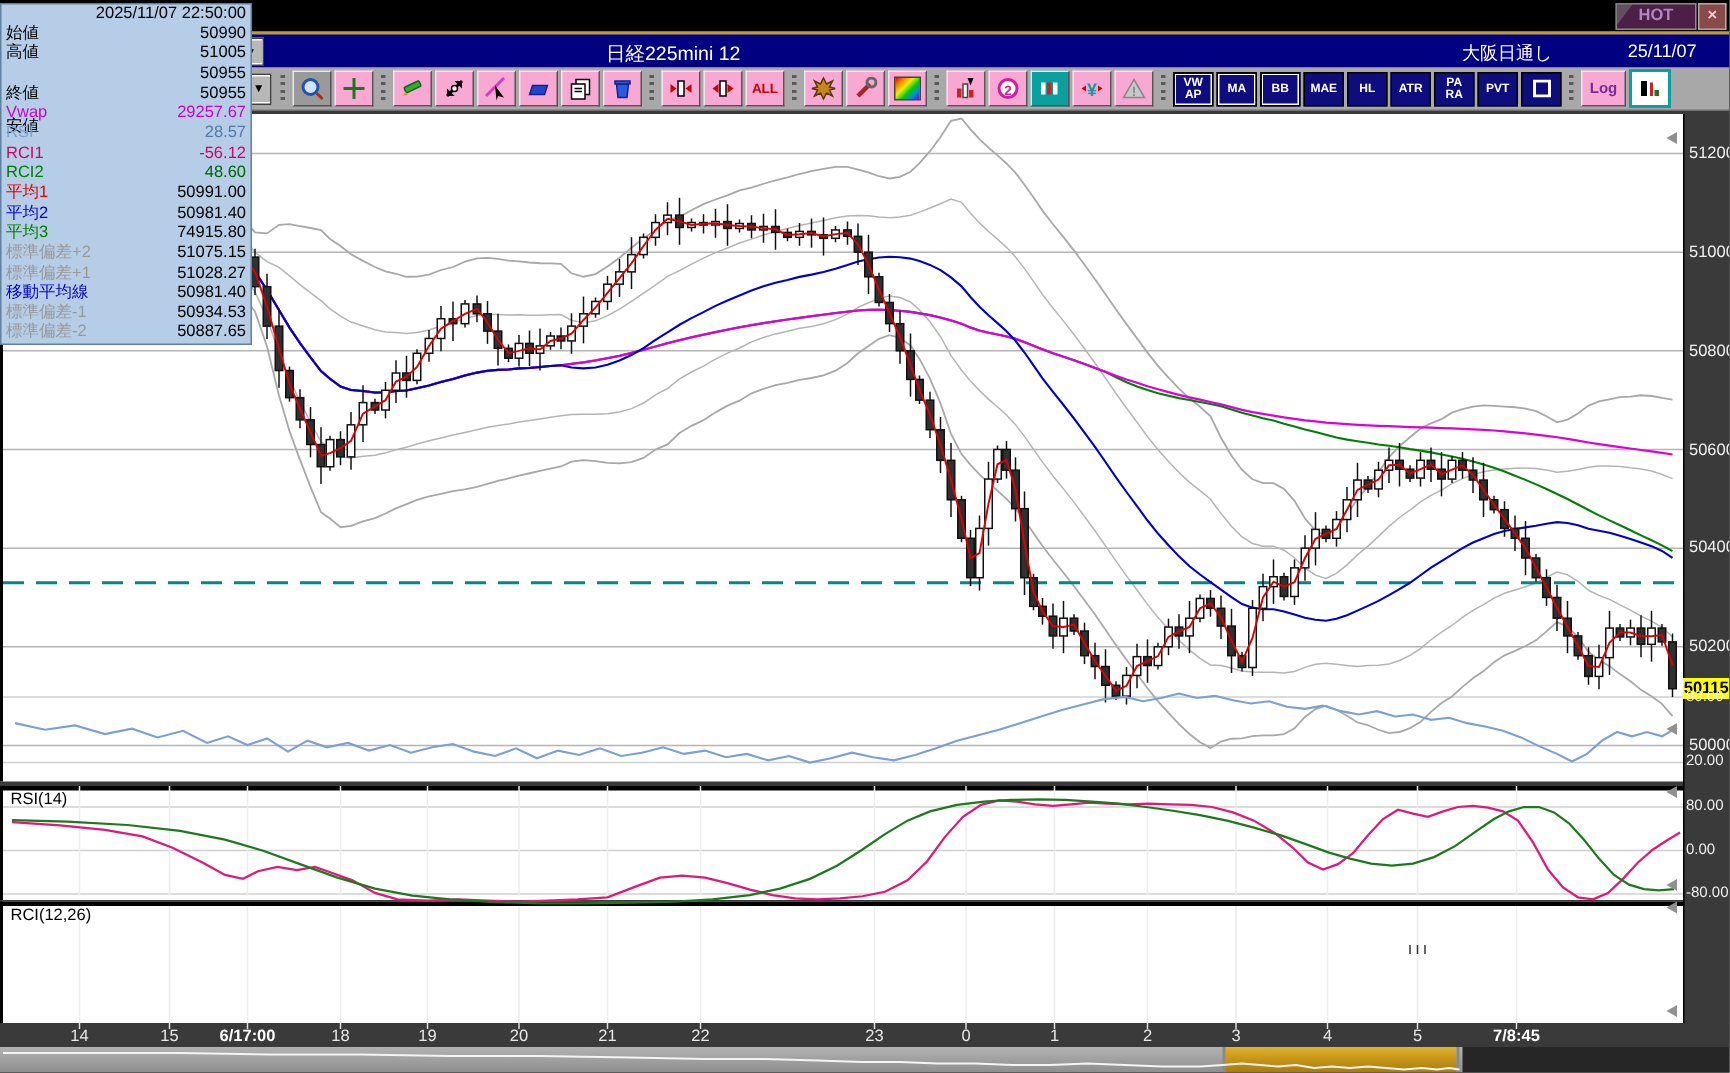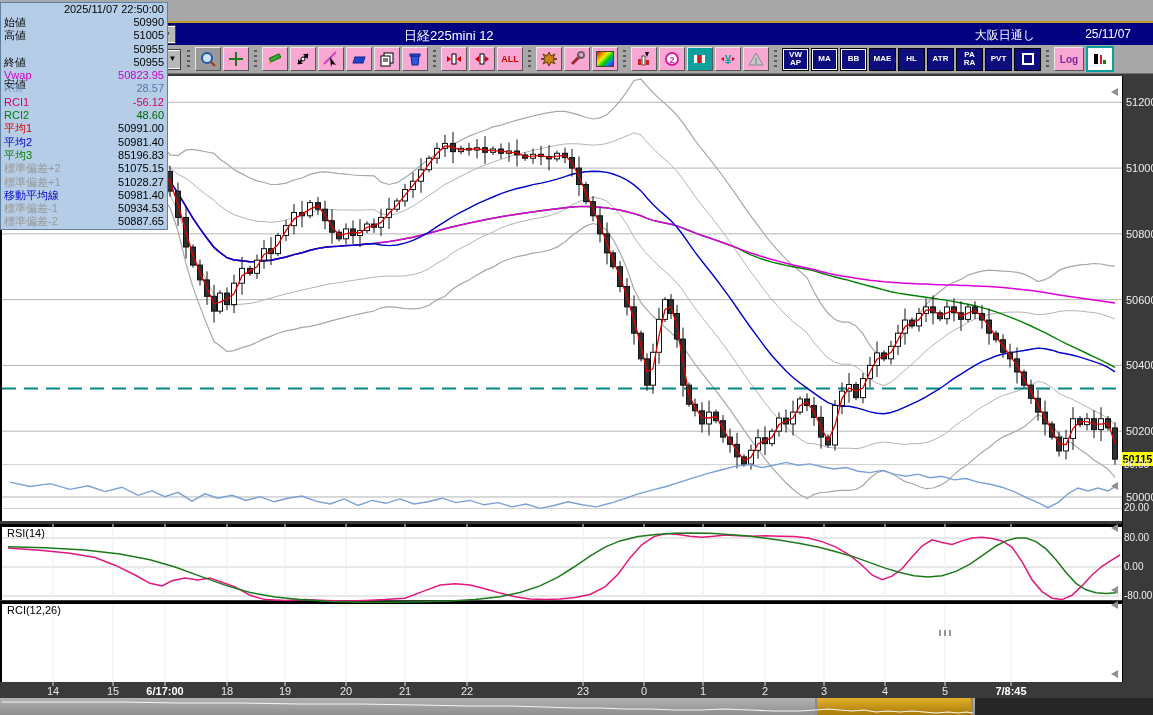--- a/index.html
+++ b/index.html
@@ -65,20 +65,31 @@
   .qrow{display:flex;justify-content:space-between;height:13.3px;line-height:13.3px;padding:0 3px;white-space:nowrap;}
   .qrow .qv{font-family:"Liberation Sans",sans-serif;}
   
   .ico{display:block;}
 </style>
 </head>
 <body>
 
 <div id="app">
 
+  <div id="titlebar">
+    <span id="app-icon">
+      <i style="left:2px;height:7px;background:#e8d020;"></i>
+        <i style="left:6px;height:10px;"></i>
+      <i style="left:10px;height:6px;background:#d03030;"></i>
+        <i style="left:14px;height:9px;background:#e8e8e8;"></i>
+    </span>
+    <span id="win-title">チャート:1112512/O</span>
+    <span id="hot-btn">HOT</span>
+    <span id="close-btn">×</span>
+  </div>
   <div id="goldline"></div>
 
   <div id="infobar">
     <div class="combo" id="symbol-combo">
       <span class="val">111.2/O</span>
       <span class="dd">▼</span>
     </div>
     <span id="instrument">日経225mini 12</span>
     <span id="session">大阪日通し</span>
     <span id="trade-date">25/11/07</span>
@@ -652,21 +663,21 @@
       <div class="qrow">
         <span style="color: rgb(0, 0, 0); margin-top: 35px;">安値</span>
         <span class="qv" style="color: rgb(0, 0, 0);">50955</span>
       </div>
       <div class="qrow">
         <span style="color: rgb(0, 0, 0);">終値</span>
         <span class="qv" style="color: rgb(0, 0, 0);">50955</span>
       </div>
       <div class="qrow">
         <span style="color: rgb(204, 0, 204);">Vwap</span>
-        <span class="qv" style="color: rgb(204, 0, 204);">50823.95</span>
+        <span class="qv" style="color: rgb(204, 0, 204);">29257.67</span>
       </div>
       <div class="qrow">
         <span style="color: rgb(126, 159, 208);">RSI</span>
         <span class="qv" style="color: rgb(85, 119, 170);">28.57</span>
       </div>
       <div class="qrow">
         <span style="color: rgb(212, 0, 106);">RCI1</span>
         <span class="qv" style="color: rgb(212, 0, 106);">-56.12</span>
       </div>
       <div class="qrow">
@@ -676,21 +687,21 @@
       <div class="qrow">
         <span style="color: rgb(221, 0, 0);">平均1</span>
         <span class="qv" style="color: rgb(0, 0, 0);">50991.00</span>
       </div>
       <div class="qrow">
         <span style="color: rgb(0, 0, 204);">平均2</span>
         <span class="qv" style="color: rgb(0, 0, 0);">50981.40</span>
       </div>
       <div class="qrow">
         <span style="color: rgb(0, 128, 0);">平均3</span>
-        <span class="qv" style="color: rgb(0, 0, 0);">85196.83</span>
+        <span class="qv" style="color: rgb(0, 0, 0);">74915.80</span>
       </div>
       <div class="qrow">
         <span style="color: rgb(153, 153, 153);">標準偏差+2</span>
         <span class="qv" style="color: rgb(0, 0, 0);">51075.15</span>
       </div>
       <div class="qrow">
         <span style="color: rgb(153, 153, 153);">標準偏差+1</span>
         <span class="qv" style="color: rgb(0, 0, 0);">51028.27</span>
       </div>
       <div class="qrow">

